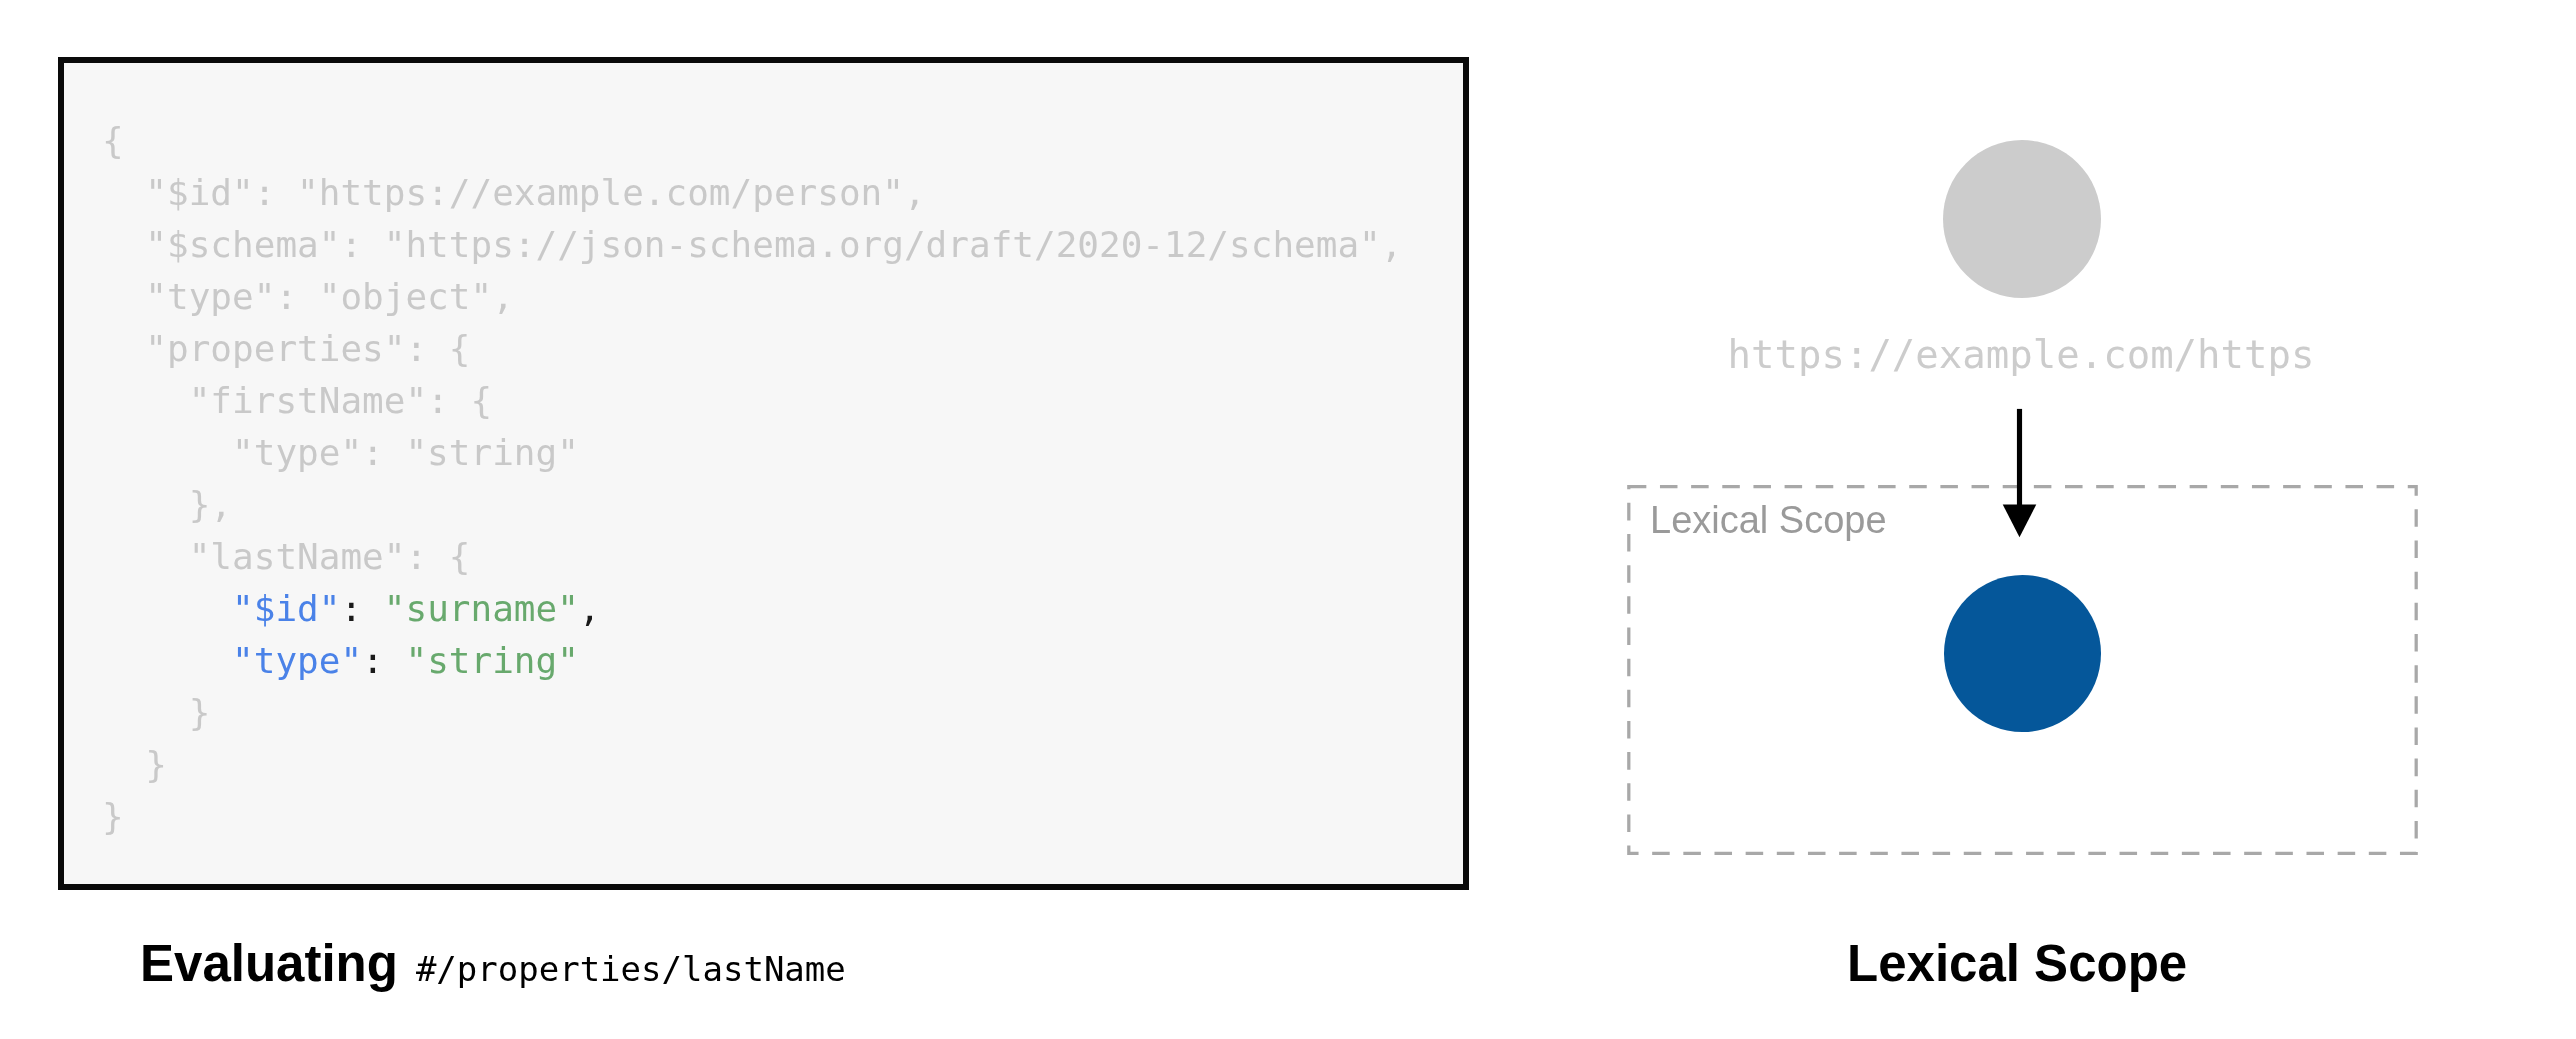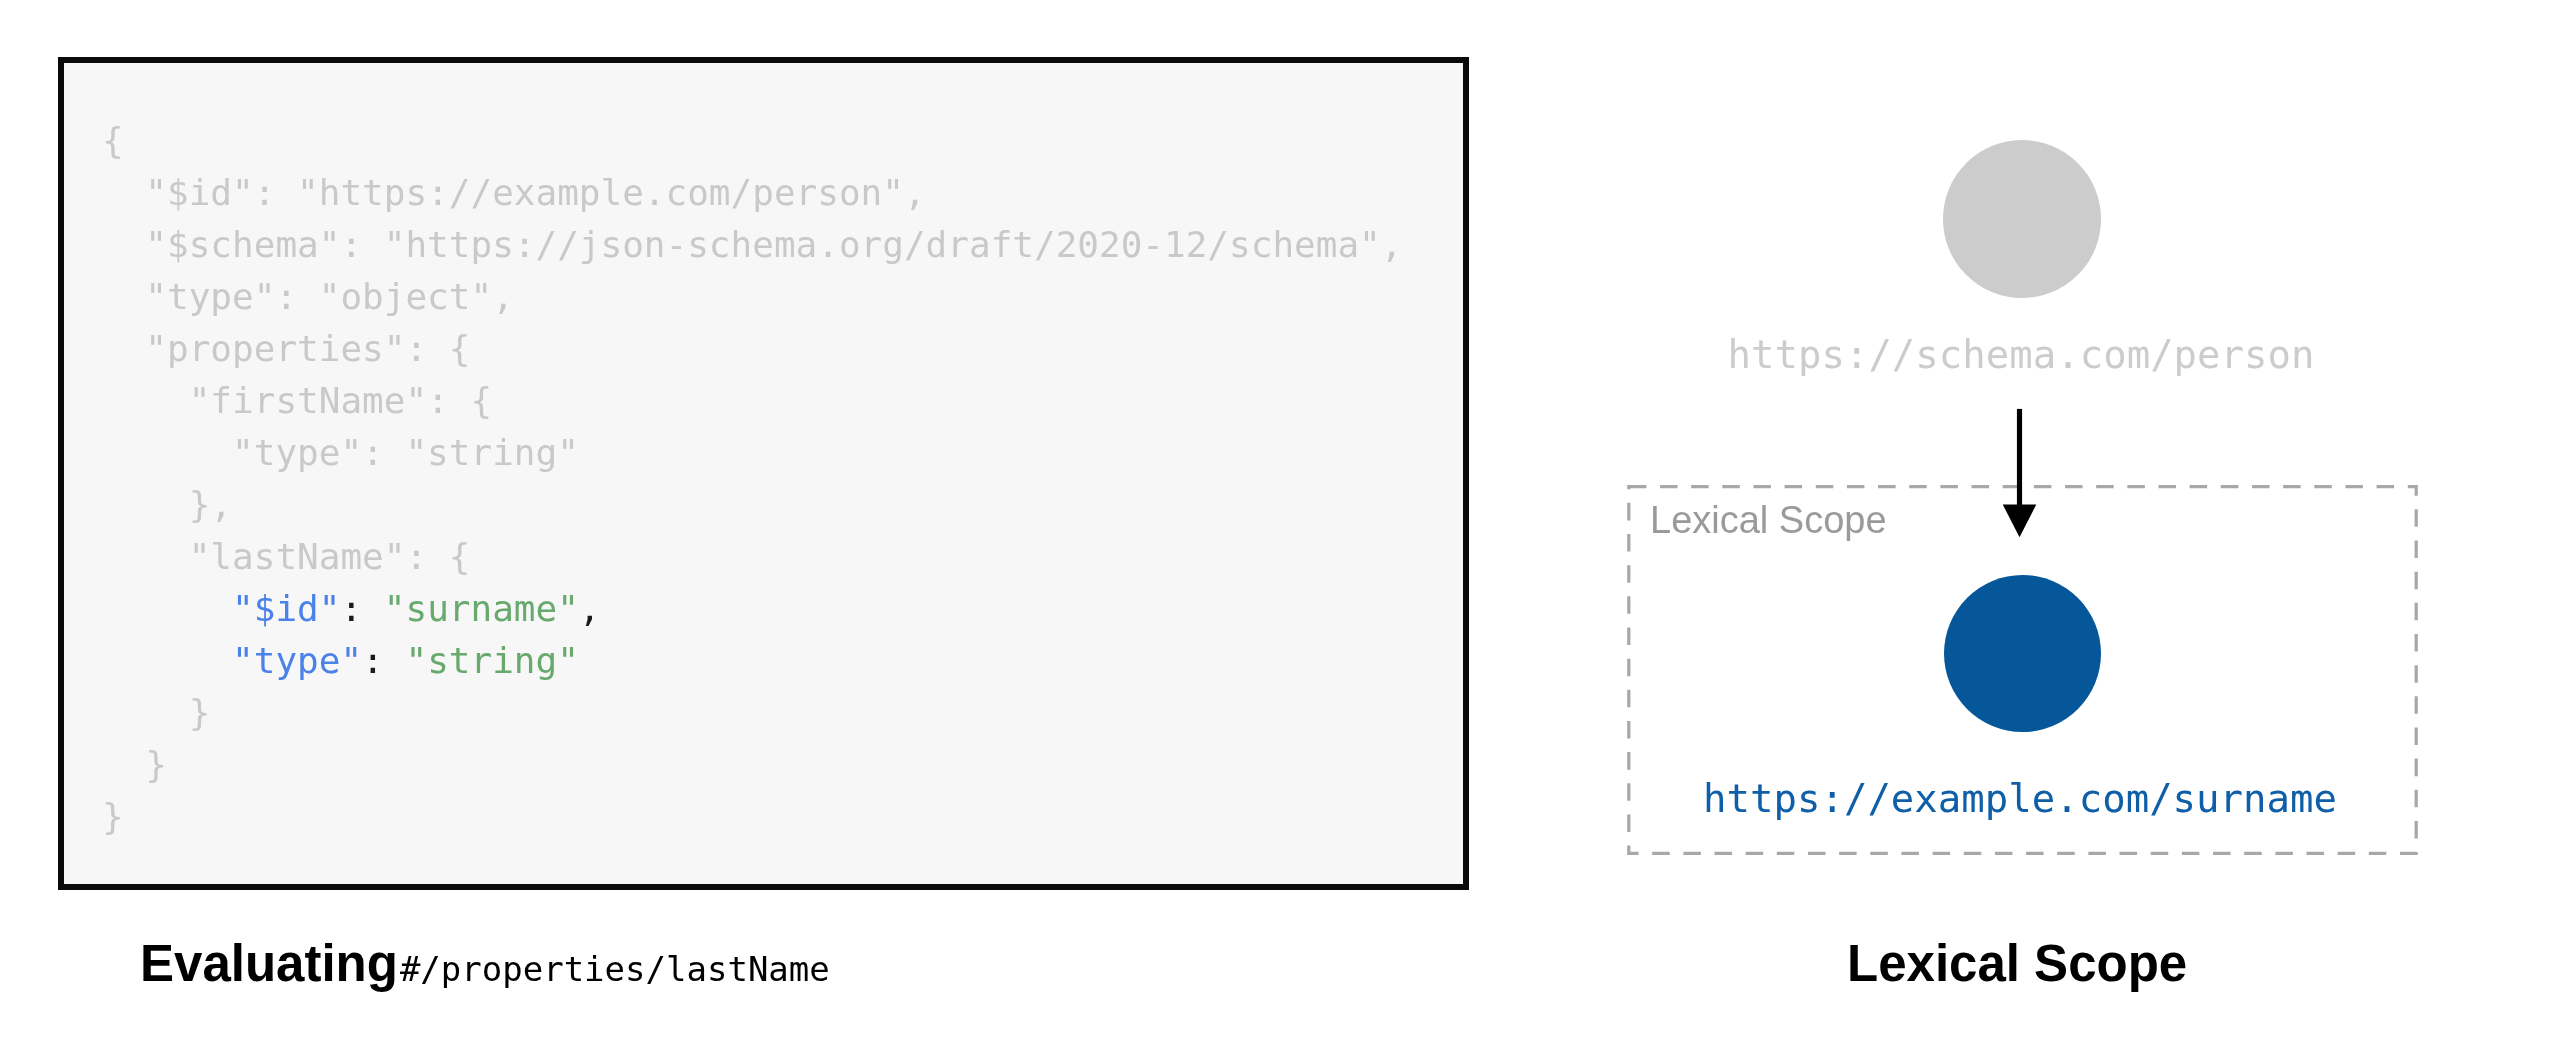--- a/index.html
+++ b/index.html
@@ -40,21 +40,21 @@
   .tone-muted  { color: var(--code-muted,  #c9c9c9); }
   .tone-key    { color: var(--code-key,    #4a82e8); }
   .tone-string { color: var(--code-string, #68a96d); }
   .tone-plain  { color: var(--code-plain,  #1a1a1a); }
 
   .caption {
     position: absolute;
     top: 934px;
     display: flex;
     align-items: baseline;
-    gap: 2px;
+    gap: 18px;
     color: #000000;
     white-space: nowrap;
   }
   #left-caption { left: 140px; }
   #right-caption { left: 1847px; }
   .caption-bold {
     font-family: "Liberation Sans", sans-serif;
     font-weight: bold;
     font-size: 51px;
   }
@@ -149,35 +149,34 @@
     <pre id="code-block"><div class="code-line"><span class="tone-muted">{</span></div><div class="code-line"><span class="tone-muted">  "$id": "https://example.com/person",</span></div><div class="code-line"><span class="tone-muted">  "$schema": "https://json-schema.org/draft/2020-12/schema",</span></div><div class="code-line"><span class="tone-muted">  "type": "object",</span></div><div class="code-line"><span class="tone-muted">  "properties": {</span></div><div class="code-line"><span class="tone-muted">    "firstName": {</span></div><div class="code-line"><span class="tone-muted">      "type": "string"</span></div><div class="code-line"><span class="tone-muted">    },</span></div><div class="code-line"><span class="tone-muted">    "lastName": {</span></div><div class="code-line"><span class="tone-muted">      </span><span class="tone-key">"$id"</span><span class="tone-plain">: </span><span class="tone-string">"surname"</span><span class="tone-plain">,</span></div><div class="code-line"><span class="tone-muted">      </span><span class="tone-key">"type"</span><span class="tone-plain">: </span><span class="tone-string">"string"</span></div><div class="code-line"><span class="tone-muted">    }</span></div><div class="code-line"><span class="tone-muted">  }</span></div><div class="code-line"><span class="tone-muted">}</span></div></pre>
   </div>
 
   <div id="left-caption" class="caption">
     <span class="caption-bold">Evaluating</span>
     <span class="caption-mono">#/properties/lastName</span>
   </div>
 
   <div id="parent-node" class="node-circle"></div>
 
-  <div id="parent-url" class="url-label">https://schema.com/person</div>
+  <div id="parent-url" class="url-label">https://example.com/https</div>
 
   <svg id="arrow-svg" viewBox="0 0 110 240" xmlns="http://www.w3.org/2000/svg">
     <line x1="55" y1="30" x2="55" y2="185"></line>
     <polygon points="29,178 81,178 55,229"></polygon>
   </svg>
 
   <svg id="scope-box-svg" viewBox="0 0 1218 570" xmlns="http://www.w3.org/2000/svg">
     <rect x="2.5" y="2.5" width="1213" height="565"></rect>
   </svg>
 
   <div id="scope-label">Lexical Scope</div>
 
   <div id="child-node" class="node-circle"></div>
 
-  <div id="child-url" class="url-label">https://example.com/surname</div>
 
   <div id="right-caption" class="caption">
     <span class="caption-bold">Lexical Scope</span>
   </div>
 
 </div>
 
 
 </body></html>

